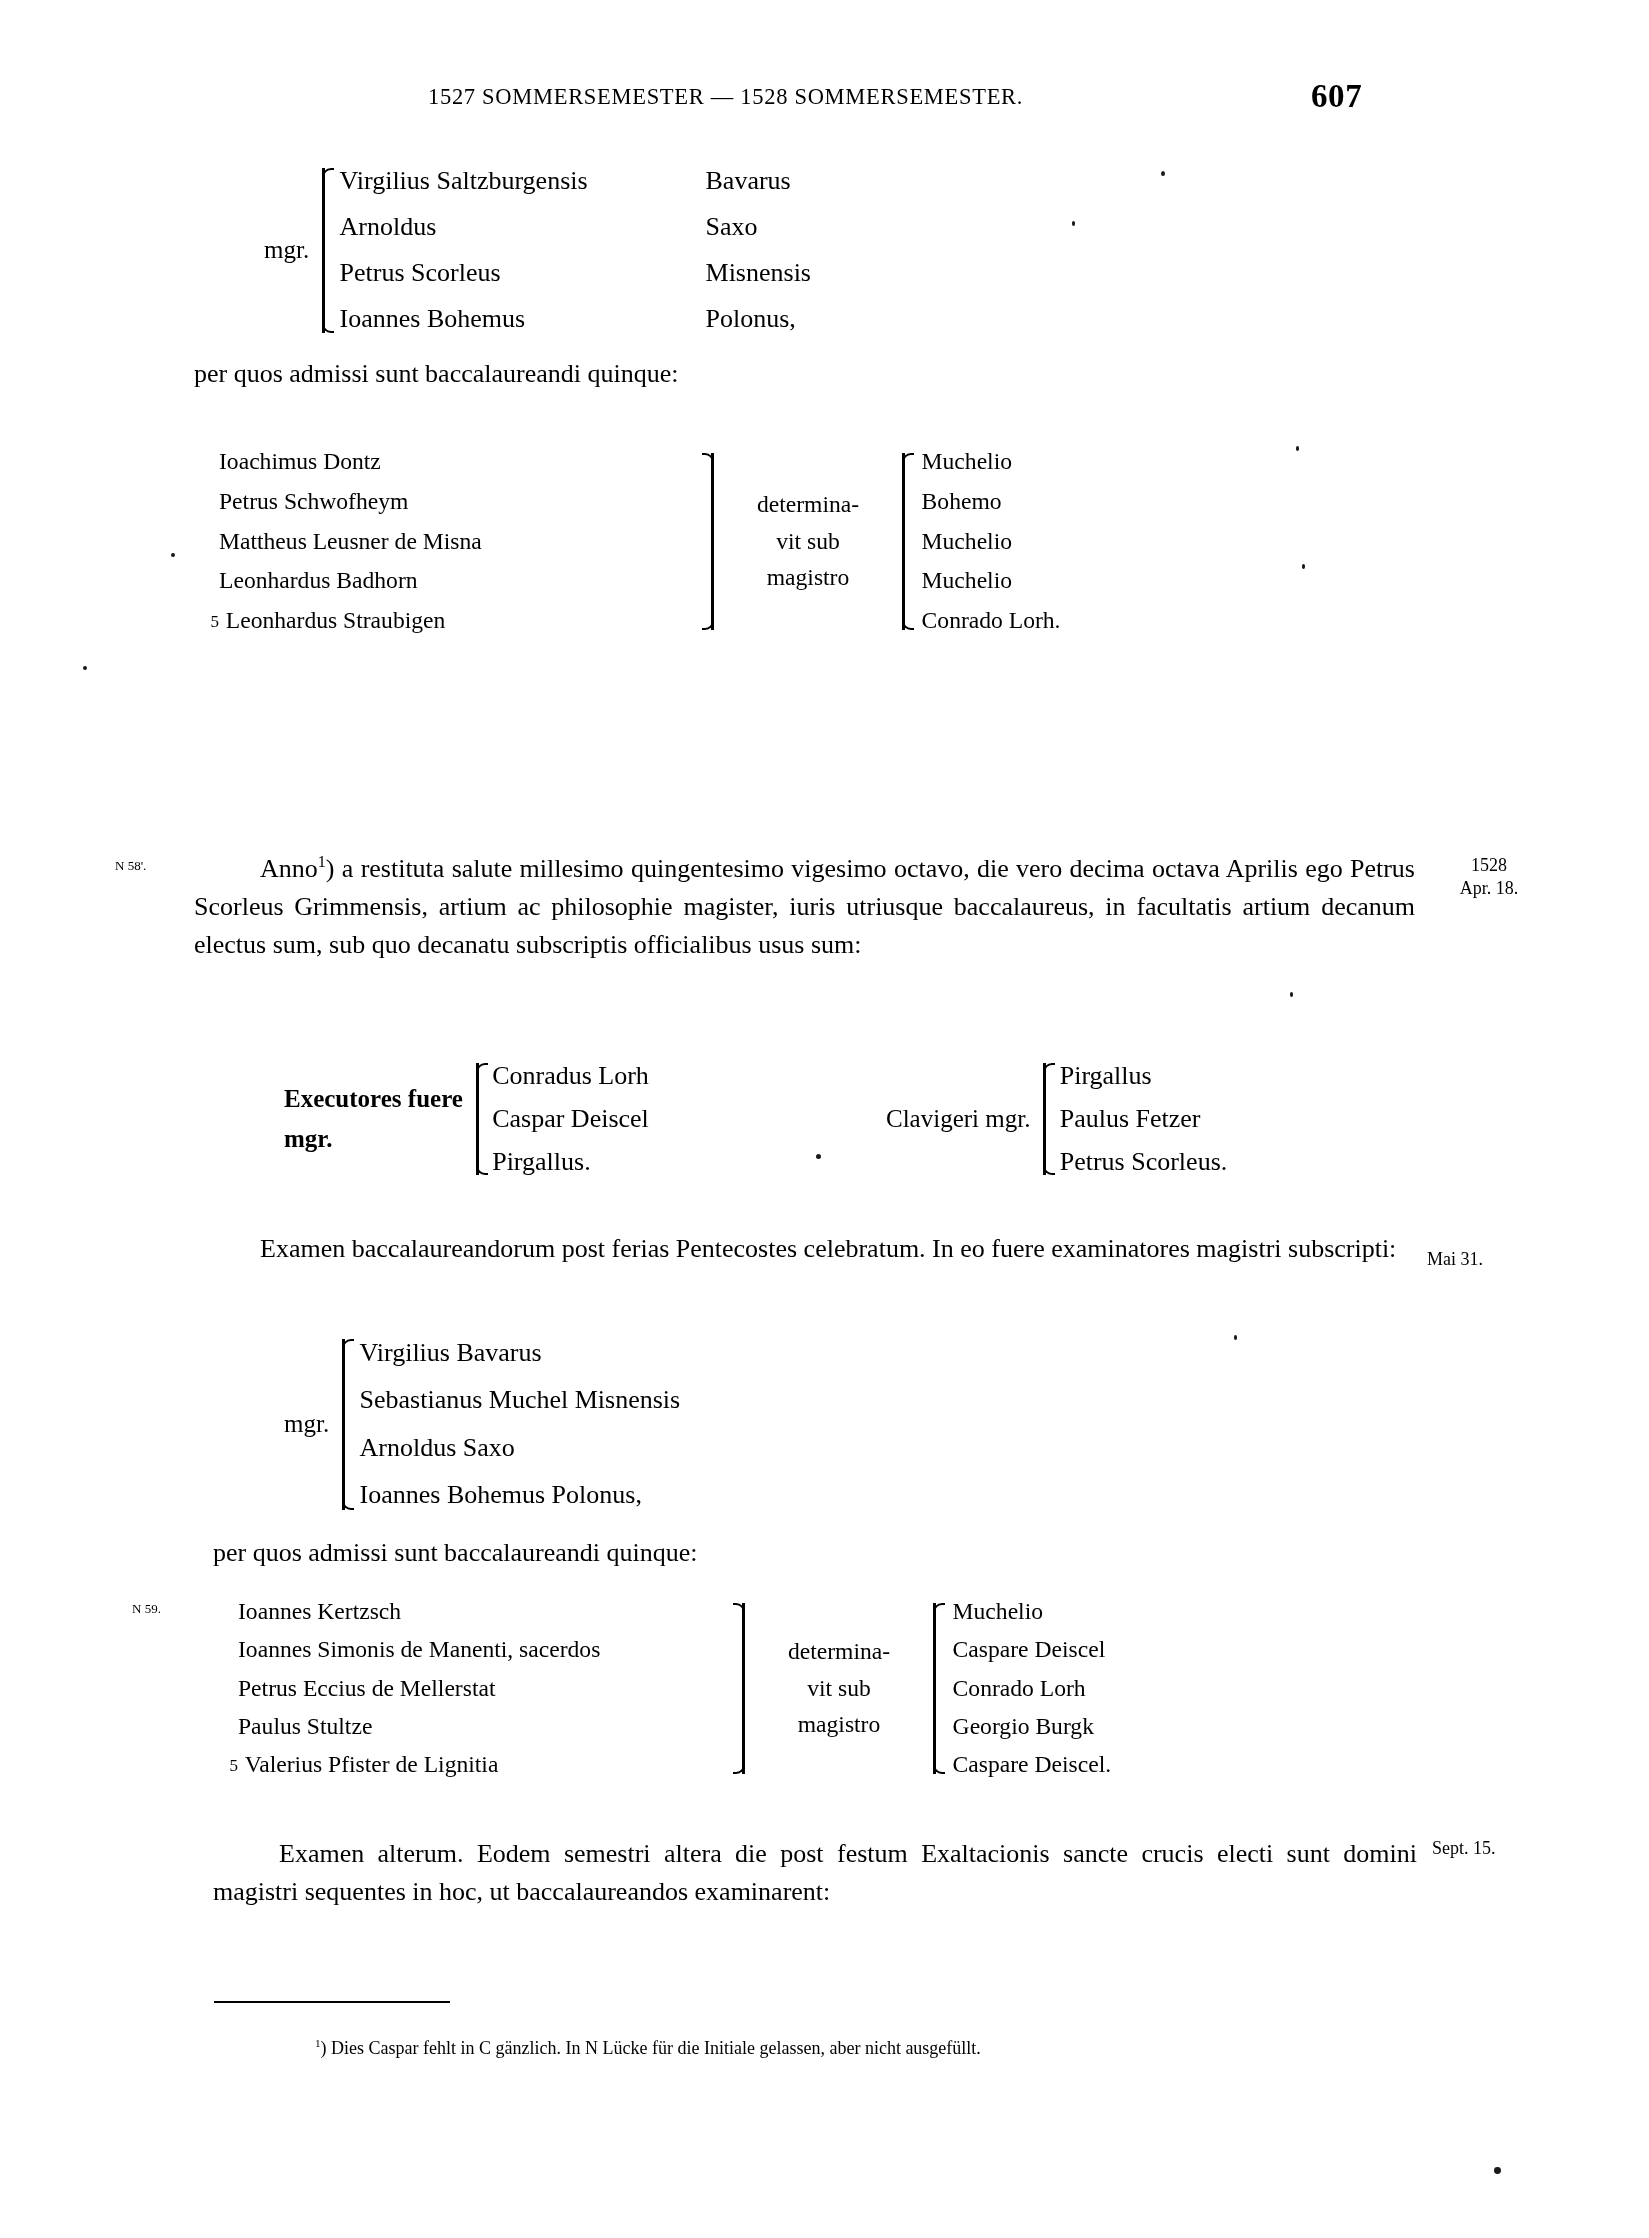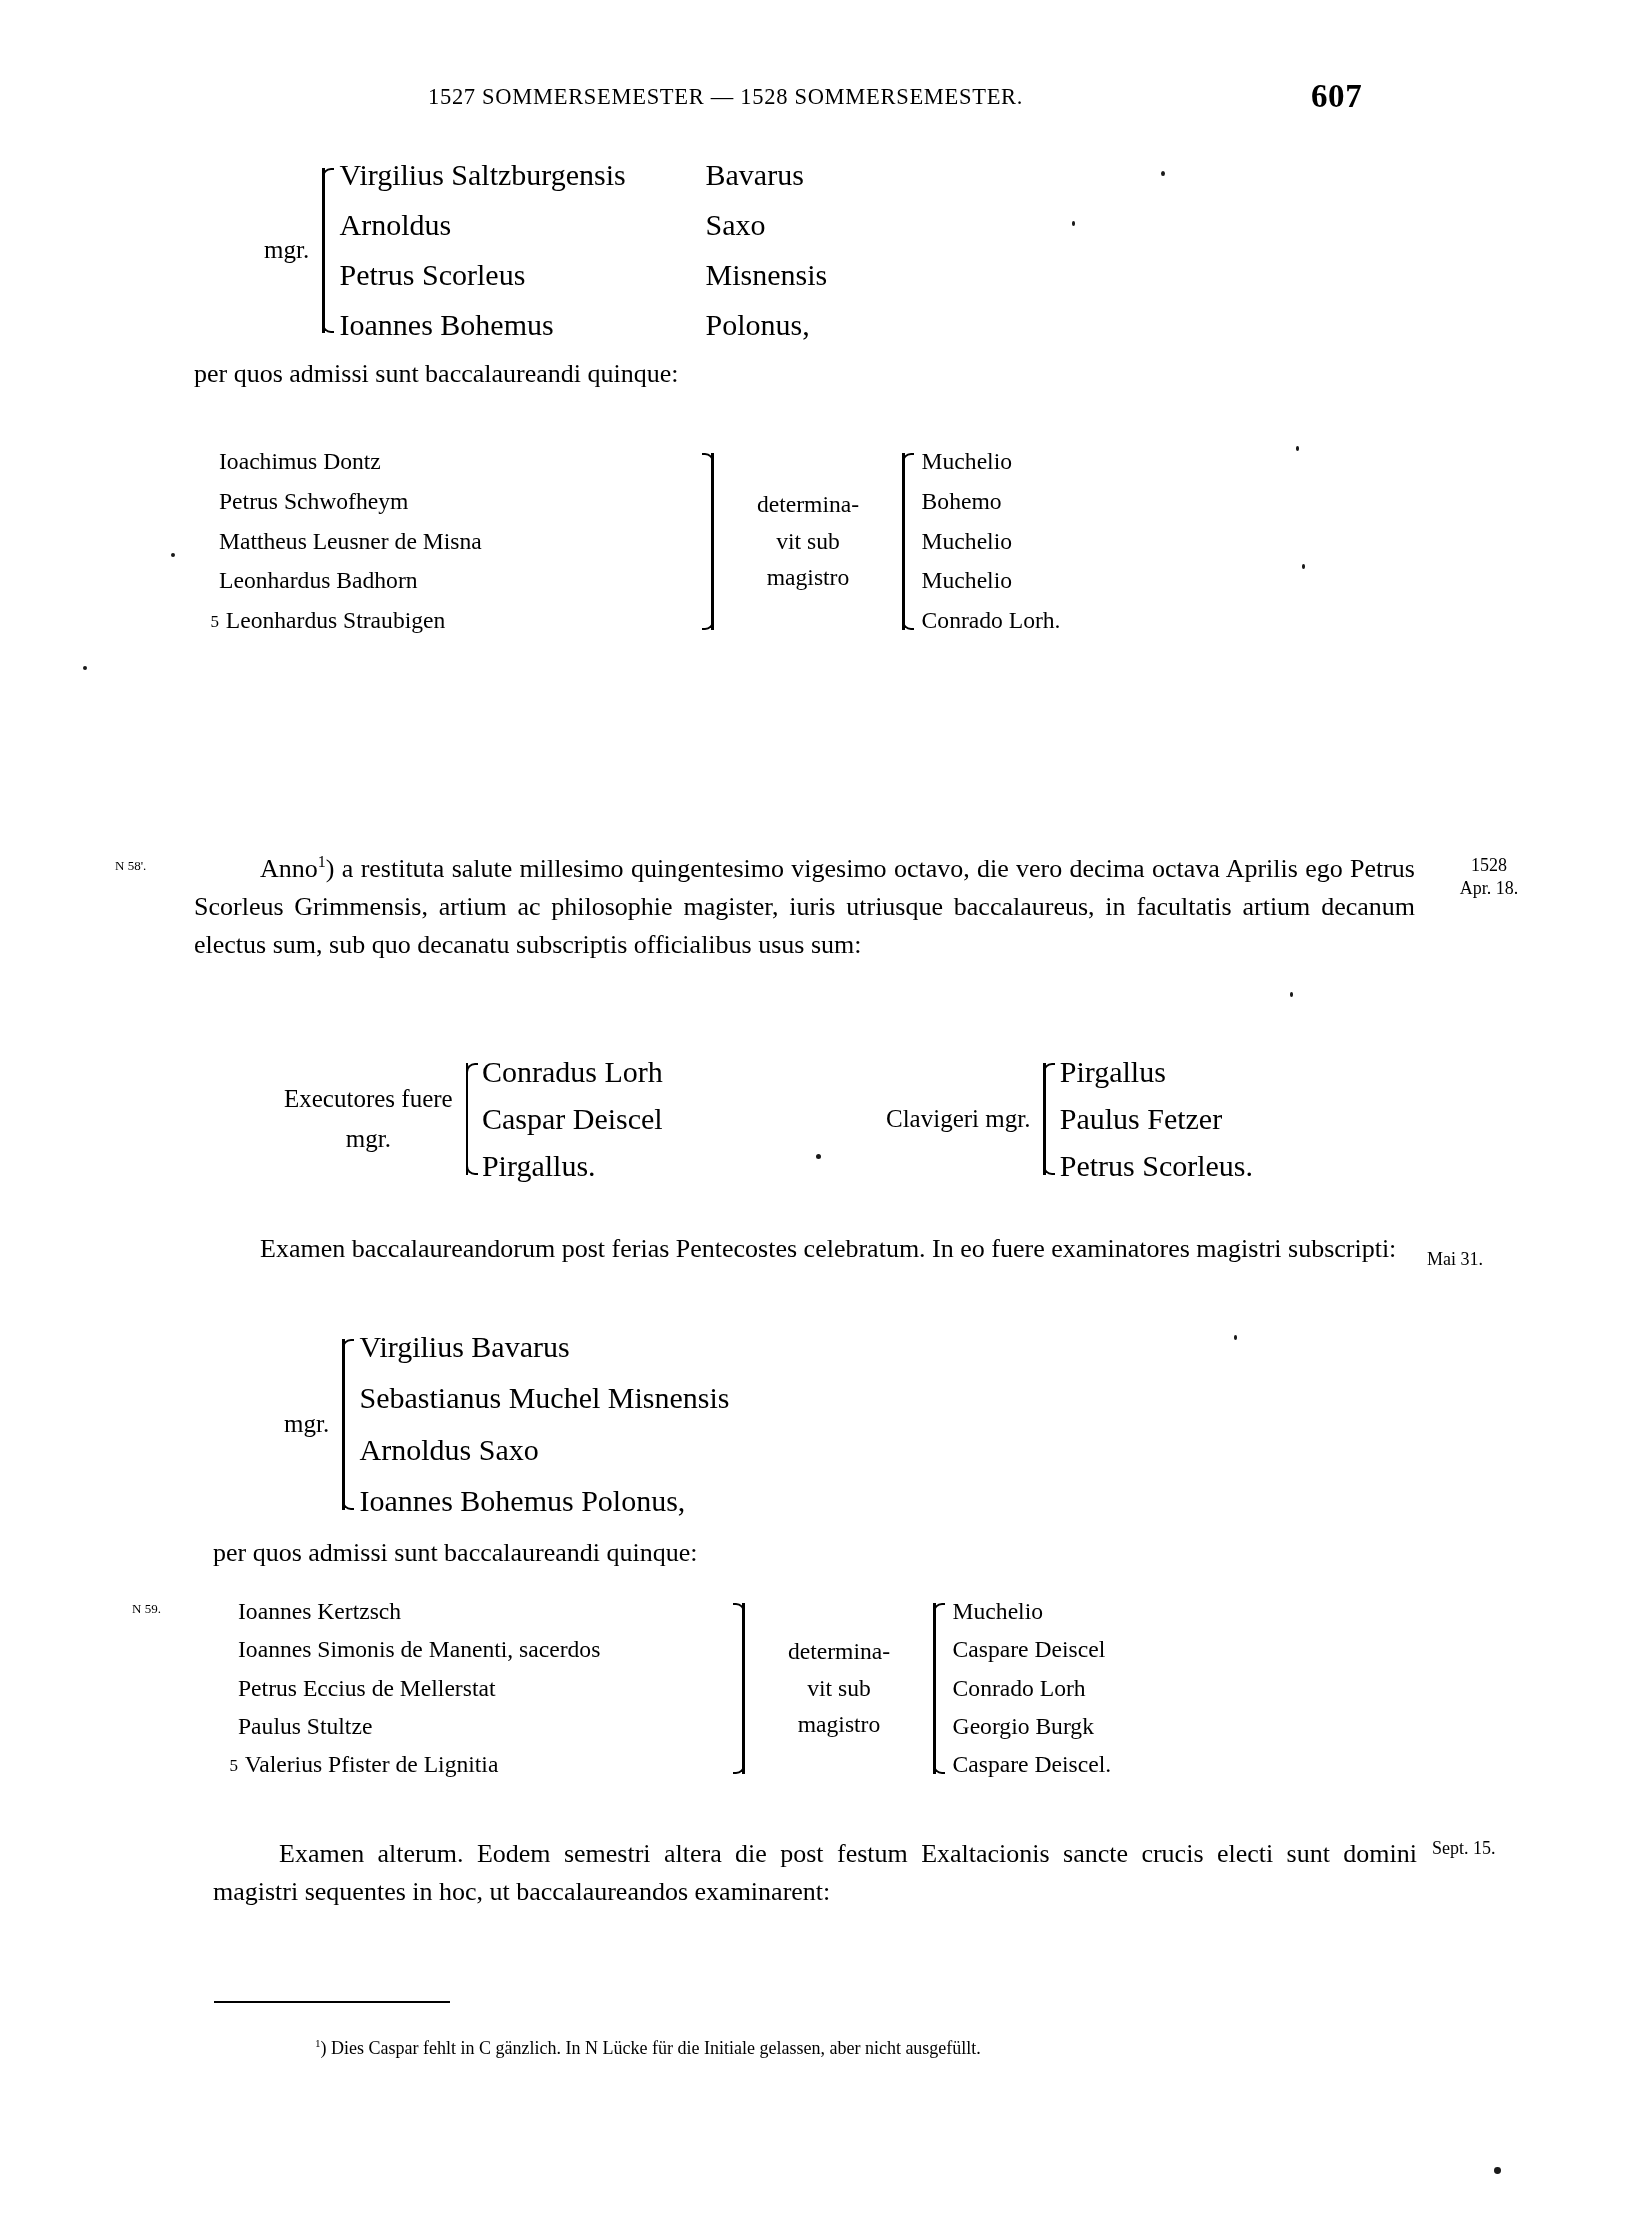--- a/index.html
+++ b/index.html
@@ -133,21 +133,21 @@
     border-bottom-right-radius: 9px;
   }
 
   .brace-rows {
     display: flex;
     flex-direction: column;
     justify-content: center;
   }
   .brace-rows .row {
     display: flex;
-    font-size: 30px;
+    font-size: 26px;
     line-height: 1.0;
     white-space: nowrap;
   }
   .brace-rows .row > span { display: block; }
 
   
   .det-table {
     position: absolute;
     display: flex;
     align-items: stretch;
@@ -344,21 +344,21 @@
     <div>1528</div>
     <div>Apr. 18.</div>
   </div>
 
   <div class="para" style="left:194px; top:850px; width:1221px;">
     <span class="indent"></span><span>Anno</span><sup class="fn">1</sup><span>) a restituta salute millesimo quingentesimo vigesimo octavo, die vero</span>
     <span>decima octava Aprilis ego Petrus Scorleus Grimmensis, artium ac philosophie magister, iuris utriusque baccalaureus, in facultatis artium decanum electus sum, sub quo decanatu subscriptis officialibus usus sum:</span>
   </div>
 
   <div class="brace-group" style="left:284px; top:1058px; width:506px; height:121px;">
-    <div class="brace-label" style="text-align:center; line-height:1.6;">
+    <div class="brace-label" style="line-height:1.6;font-weight:bold;">
       <div>Executores fuere</div>
       <div>mgr.</div>
     </div>
     <div class="brace">
         <div class="brace-bot"></div>
       </div>
     <div class="brace-rows" style="gap:17px; padding-left:6.8px;">
       <div class="row">
           <span>Conradus Lorh</span>
         </div>

